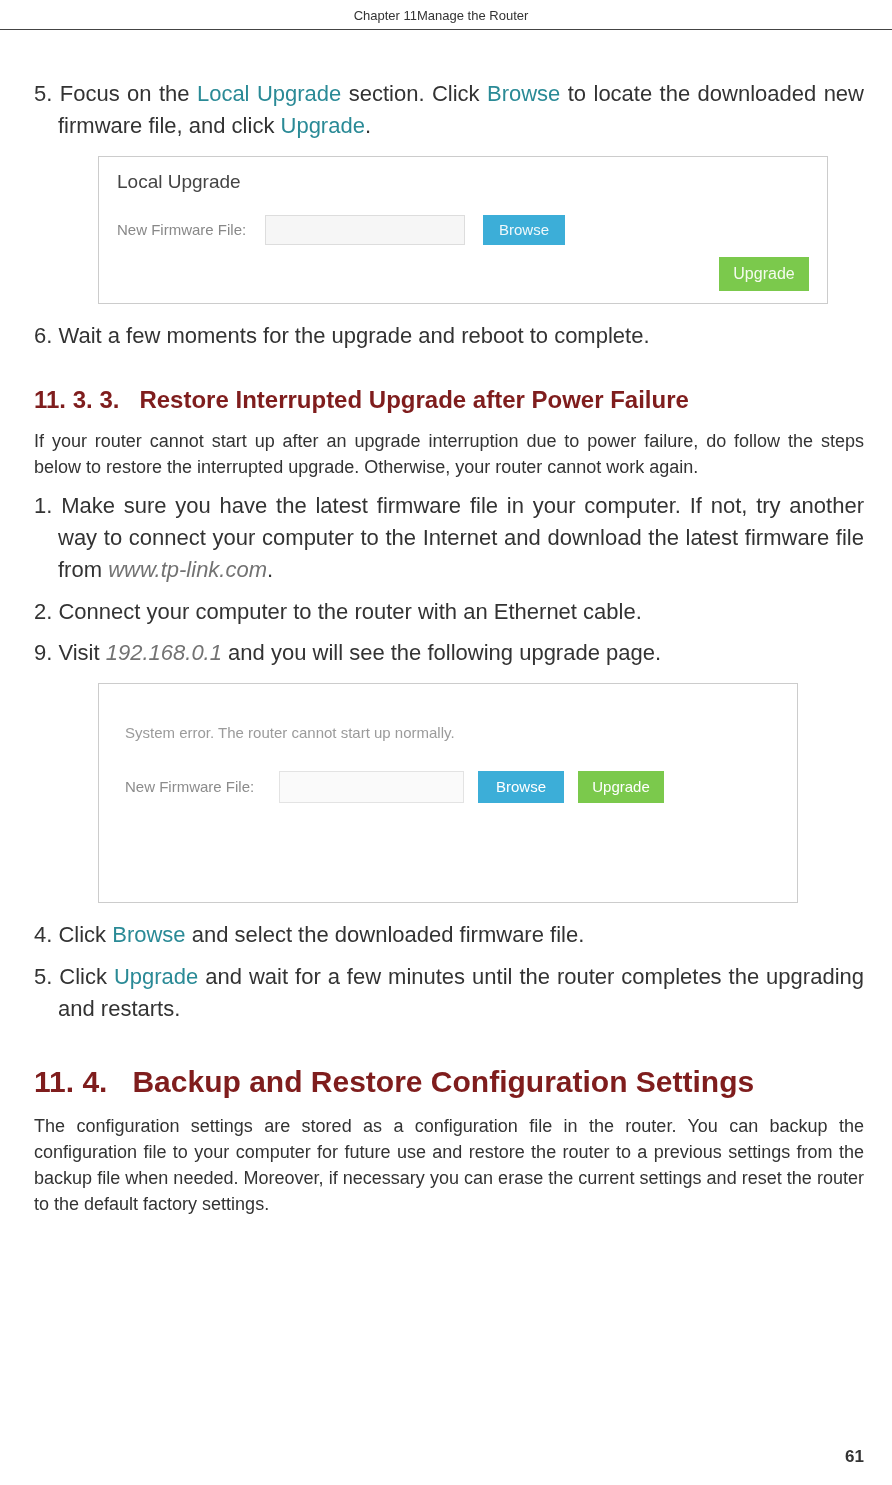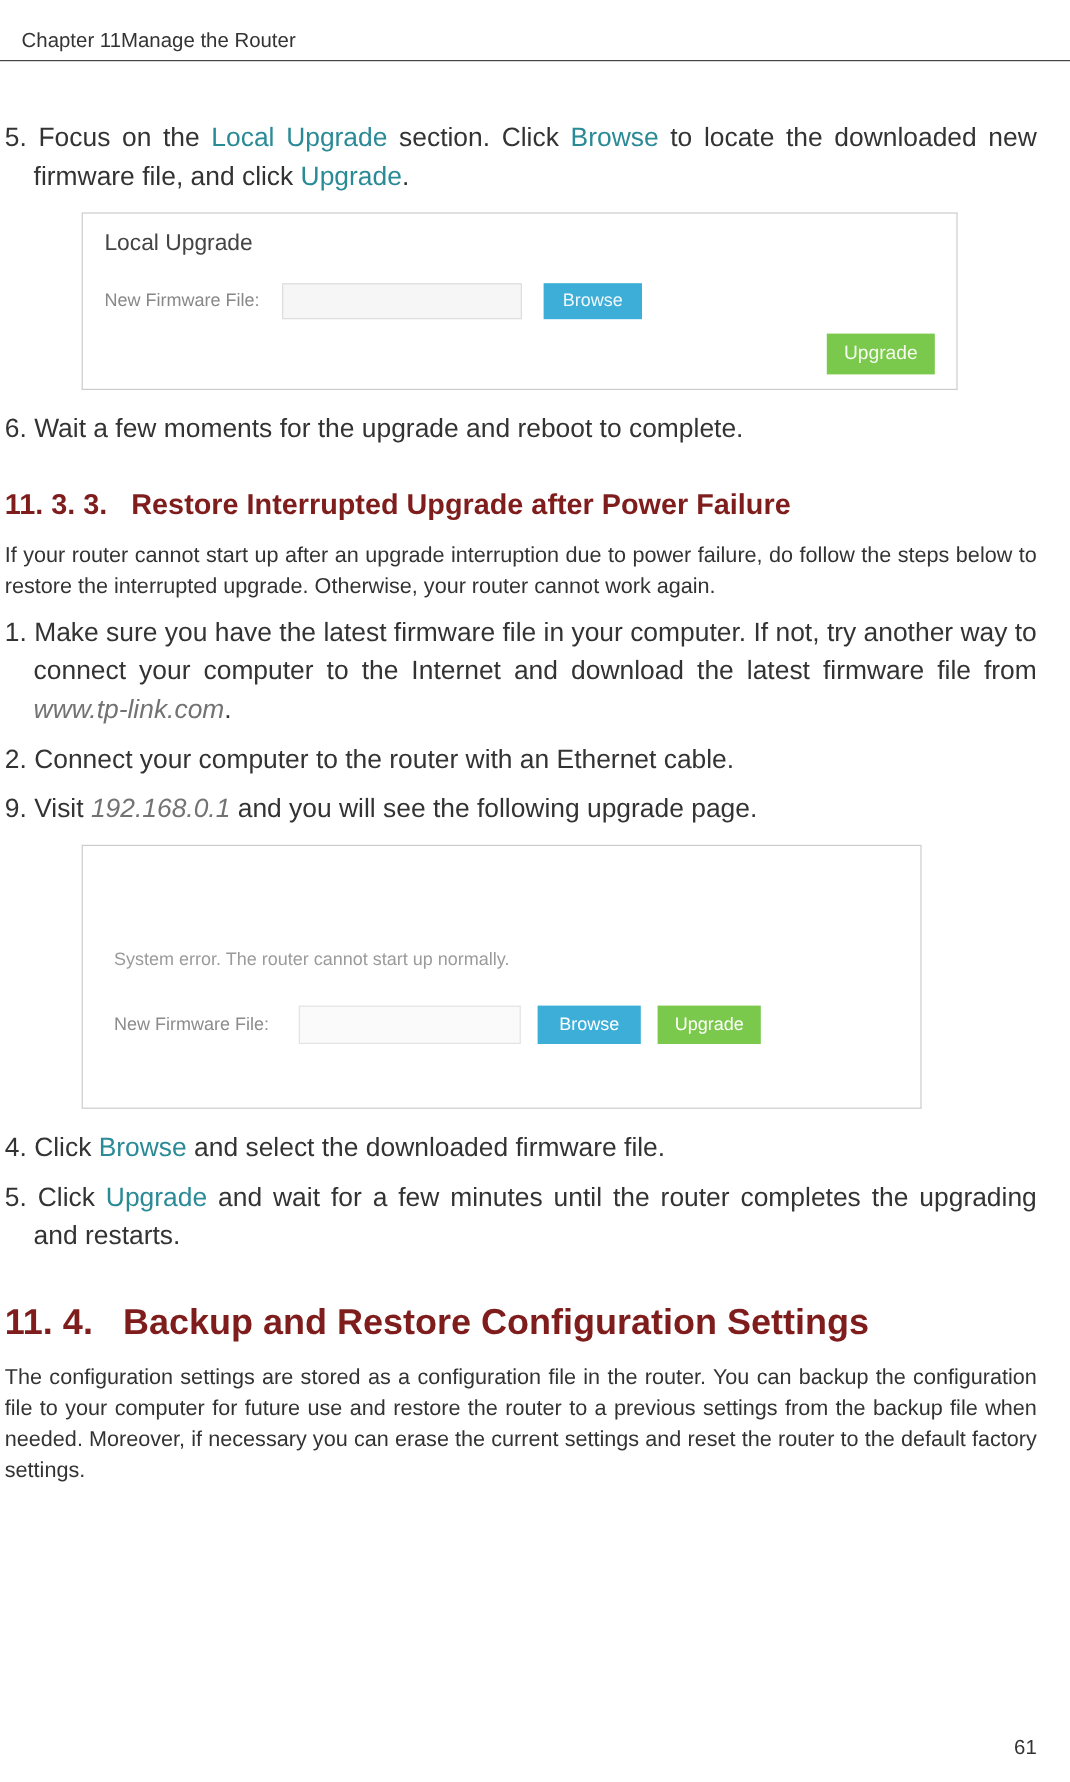--- a/index.html
+++ b/index.html
@@ -6,33 +6,34 @@
   body {
     width: 892px;
     height: 1485px;
     font-family: "Segoe UI", "Myriad Pro", Arial, sans-serif;
     color: #333;
     background: #fff;
     position: relative;
   }
   .header {
     display: flex;
-    justify-content: flex-start;
-    padding: 24px 28px 6px 18px;
+    justify-content: center;
+    padding: 8px 28px 6px 18px;
     border-bottom: 1px solid #444;
-    font-size: 17px;
+    font-size: 13px;
   }
   .content {
-    padding: 48px 28px 0 4px;
+    padding: 48px 28px 0 34px;
   }
   .page-number {
     position: absolute;
     bottom: 18px;
     right: 28px;
     font-size: 17px;
+    font-weight: bold;
   }
   .step {
     font-size: 22px;
     line-height: 1.45;
     margin-bottom: 10px;
     text-align: justify;
     padding-left: 24px;
     text-indent: -24px;
   }
   .link { color: #2a8a96; }
@@ -62,21 +63,21 @@
   }
   .fig1 { width: 730px; height: 148px; padding: 14px 18px; position: relative; }
   .fig1-title { font-size: 19px; color: #444; margin-bottom: 22px; }
   .fig1-row { display: flex; align-items: center; gap: 18px; }
   .fig1-label { font-size: 15px; color: #888; width: 130px; }
   .fig1-input { width: 200px; height: 30px; border: 1px solid #ddd; background: #f6f6f6; }
   .btn { display: inline-flex; align-items: center; justify-content: center; font-size: 15px; color: #fff; height: 30px; }
   .btn-blue { background: #3caed8; width: 82px; color: #f0f8fb; }
   .btn-green { background: #7bc94c; width: 90px; height: 34px; color: #f5fbef; position: absolute; right: 18px; bottom: 12px; font-size: 16px; }
   .fig2 { width: 700px; height: 220px; padding: 38px 26px; position: relative; }
-  .fig2-err { font-size: 15px; color: #9b9b9b; line-height: 1.5; margin-bottom: 26px; margin-top: 46px; }
+  .fig2-err { font-size: 15px; color: #9b9b9b; line-height: 1.5; margin-bottom: 26px; }
   .fig2-row { display: flex; align-items: center; gap: 14px; }
   .fig2-label { font-size: 15px; color: #8c8c8c; width: 140px; }
   .fig2-input { width: 185px; height: 32px; border: 1px solid #e3e3e3; background: #fafafa; }
   .btn-blue2 { background: #3caed8; width: 86px; height: 32px; color: #fff; font-size: 15px; display: inline-flex; align-items: center; justify-content: center; }
   .btn-green2 { background: #7bc94c; width: 86px; height: 32px; color: #fff; font-size: 15px; display: inline-flex; align-items: center; justify-content: center; }
 </style>
 </head>
 <body>
 
 <div class="header">

